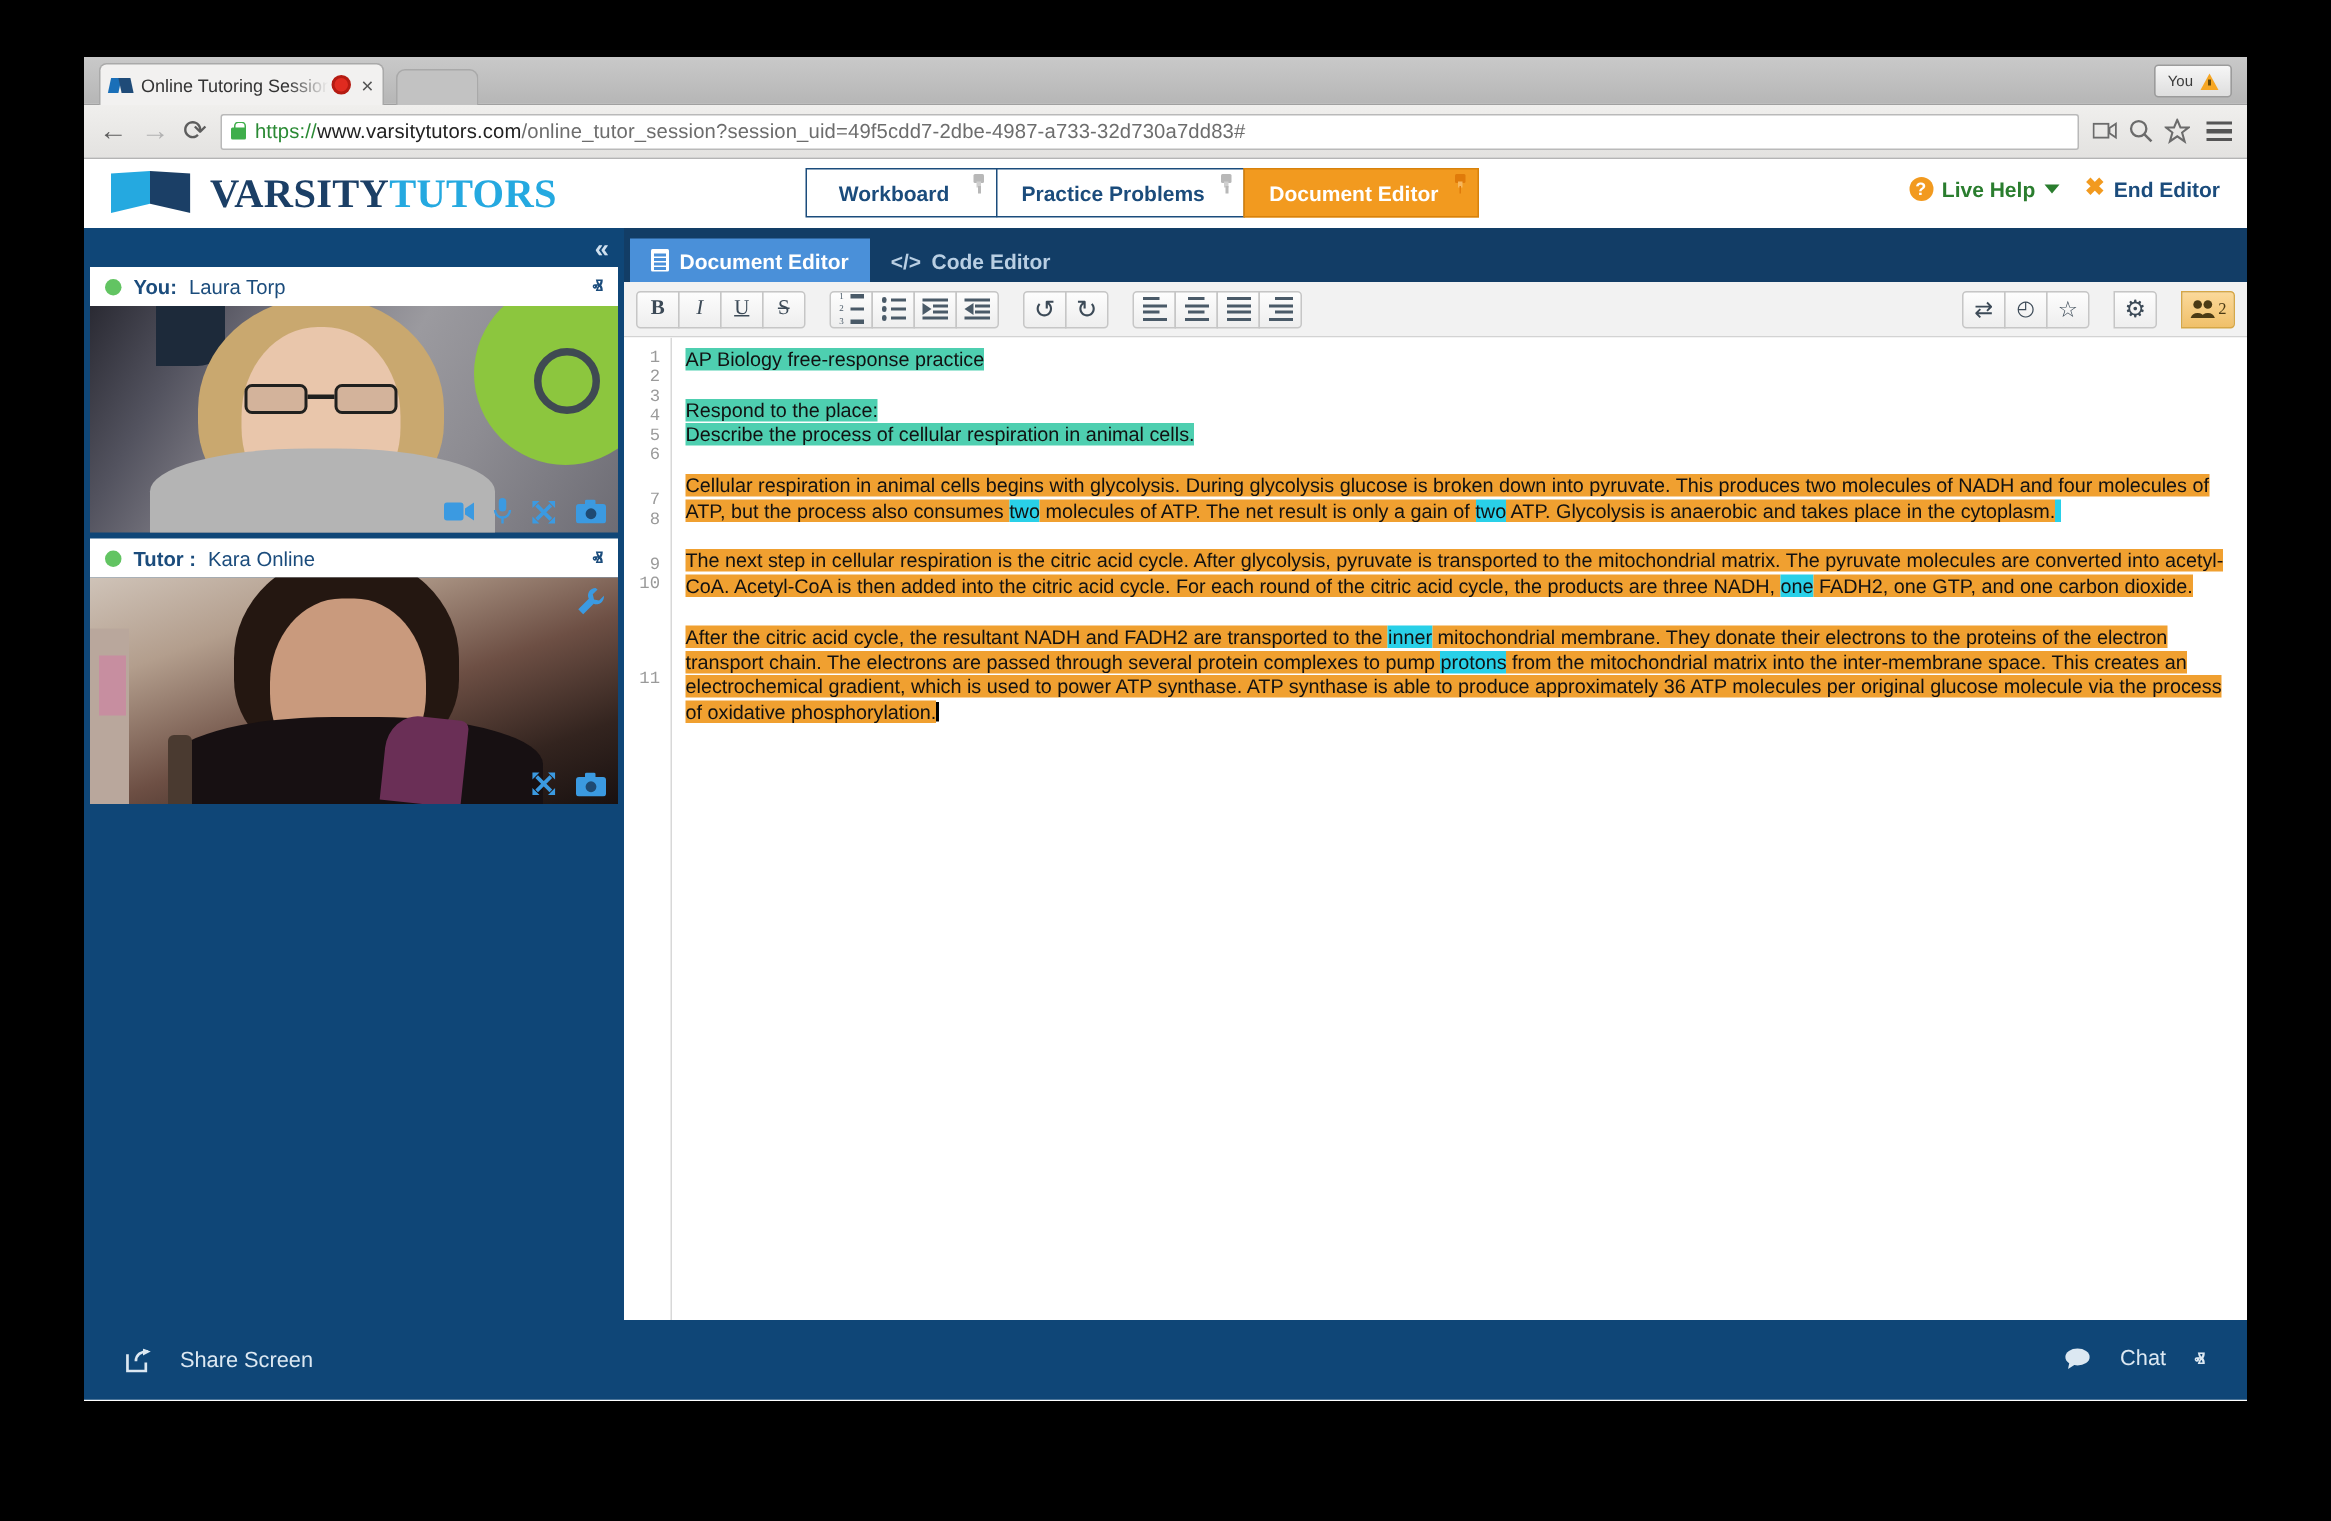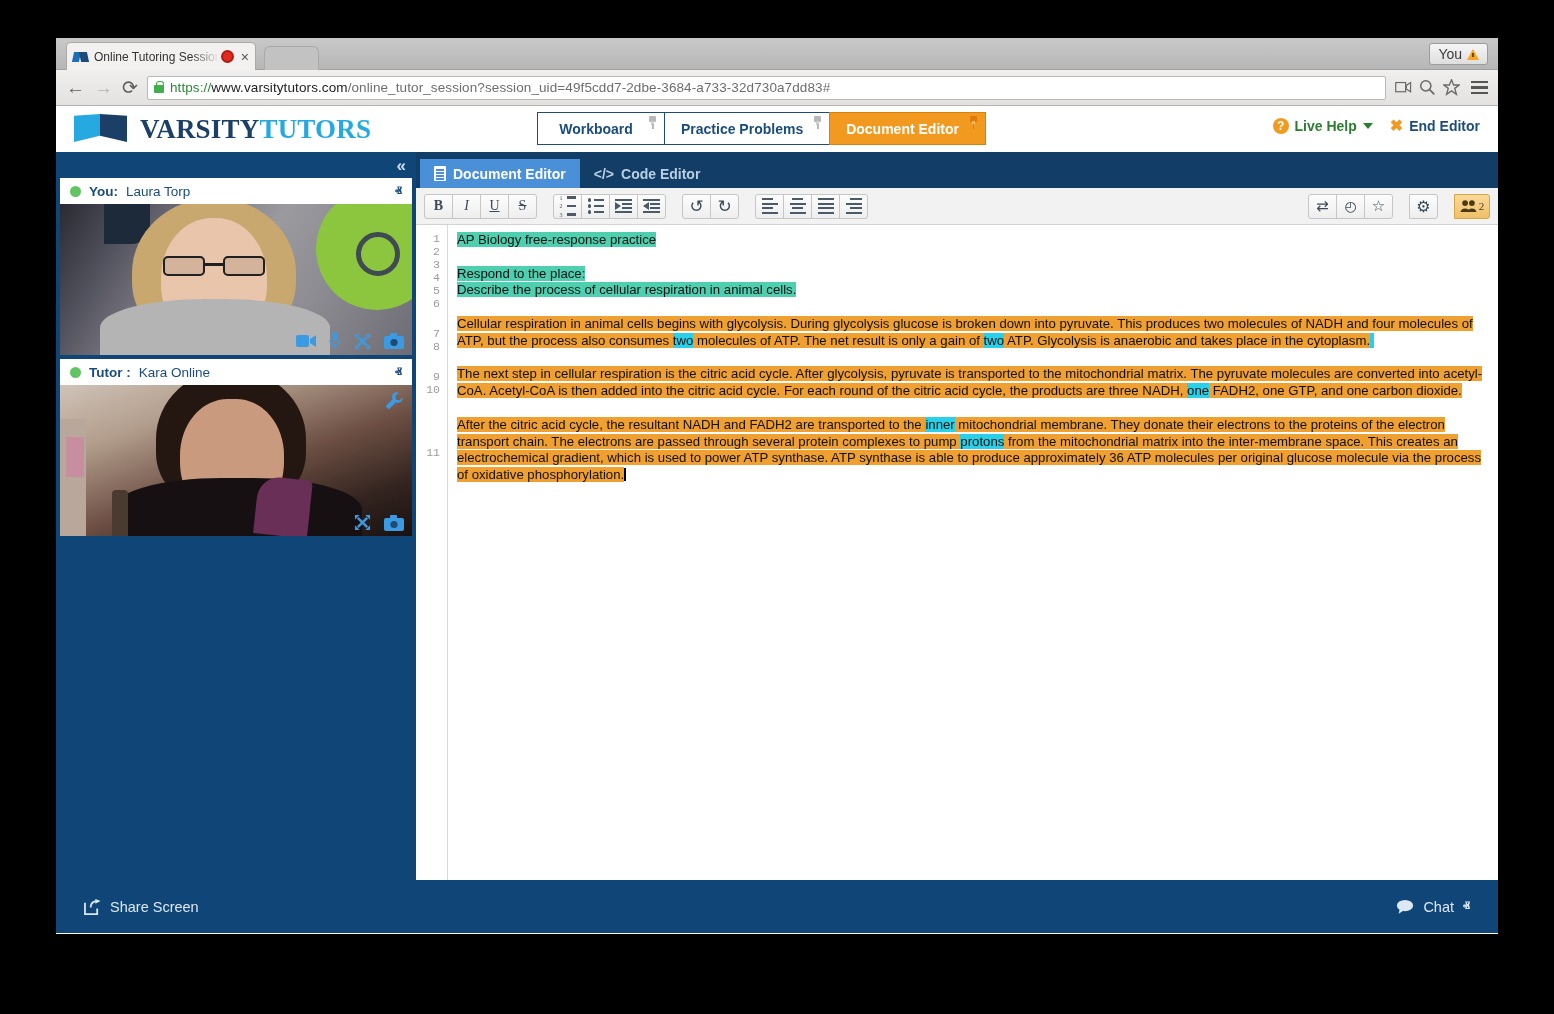--- a/index.html
+++ b/index.html
@@ -75,21 +75,21 @@
     border: 1px solid #a9a9a9;
     border-bottom: none;
     border-radius: 6px 6px 0 0;
   }
   .you-badge {
     position:absolute; right: 10px; top: 5px;
     height: 22px; padding: 0 8px;
     background: linear-gradient(to bottom,#f6f6f6,#dedede);
     border: 1px solid #9b9b9b; border-radius: 3px;
     display:flex; align-items:center; gap:5px;
-    font-size: 14px; color:#3b3b3b;
+    font-size: 10px; color:#3b3b3b;
   }
   .warn-tri {
     width:0;height:0;border-left:6px solid transparent;border-right:6px solid transparent;
     border-bottom:11px solid #f6a623; position:relative;
   }
   .warn-tri::after{content:"";position:absolute;left:-1px;top:4px;width:2px;height:4px;background:#6a4a06;}
 
   
   .omnibar {
     height: 36px;
@@ -346,21 +346,21 @@
   .caretbar { display:inline-block; width:1.5px; height:13px; background:#000; vertical-align:-2px;}
   .blank { height: 16.8px; }
 
   
   .footer {
     height: 53px; background:#0f4677;
     border-top: 1px solid #1d5party;
     display:flex; align-items:center; justify-content:space-between;
     padding: 0 28px; color:#dce8f2; font-size: 14.5px;
   }
-  .foot-item { display:flex; align-items:center; gap:9px; }
+  .foot-item { display:flex; align-items:flex-start; gap:19px; }
   .share-ic { font-size: 16px; }
   .chev-up { font-size: 14px; font-weight:bold; }
 </style>
 </head>
 <body>
 
 <div id="browser-window">
 
   <div class="tabstrip">
     <div class="tab">
@@ -378,21 +378,21 @@
       <span class="warn-tri"></span>
     </div>
   </div>
 
   <div class="omnibar">
     <span class="nav-btn">←</span>
     <span class="nav-btn dim">→</span>
     <span class="nav-btn">⟳</span>
     <div class="url-box">
       <span class="lock"></span>
-      <span class="url-text"><span class="scheme">https</span><span class="scheme">://</span><span class="host">www.varsitytutors.com</span><span>/online_tutor_session?session_uid=49f5cdd7-2dbe-3684-a733-32d730a7dd83#</span></span>
+      <span class="url-text"><span class="scheme">https</span><span class="scheme">://</span><span class="host">www.varsitytutors.com</span><span>/online_tutor_session?session_uid=49f5cdd7-2dbe-4987-a733-32d730a7dd83#</span></span>
     </div>
     <div class="omni-icons">
       <svg class="omni-ic" viewBox="0 0 24 20">
         <rect x="1" y="3" width="14" height="13" fill="none" stroke="#6b6b6b" stroke-width="1.7"></rect>
         <path d="M16 7 L22 3 L22 16 L16 12 Z" fill="none" stroke="#6b6b6b" stroke-width="1.7"></path>
       </svg>
       <svg class="omni-ic" viewBox="0 0 20 20">
         <circle cx="8" cy="8" r="6" fill="none" stroke="#6b6b6b" stroke-width="1.8"></circle>
         <line x1="12.5" y1="12.5" x2="18" y2="18" stroke="#6b6b6b" stroke-width="2"></line>
       </svg>

